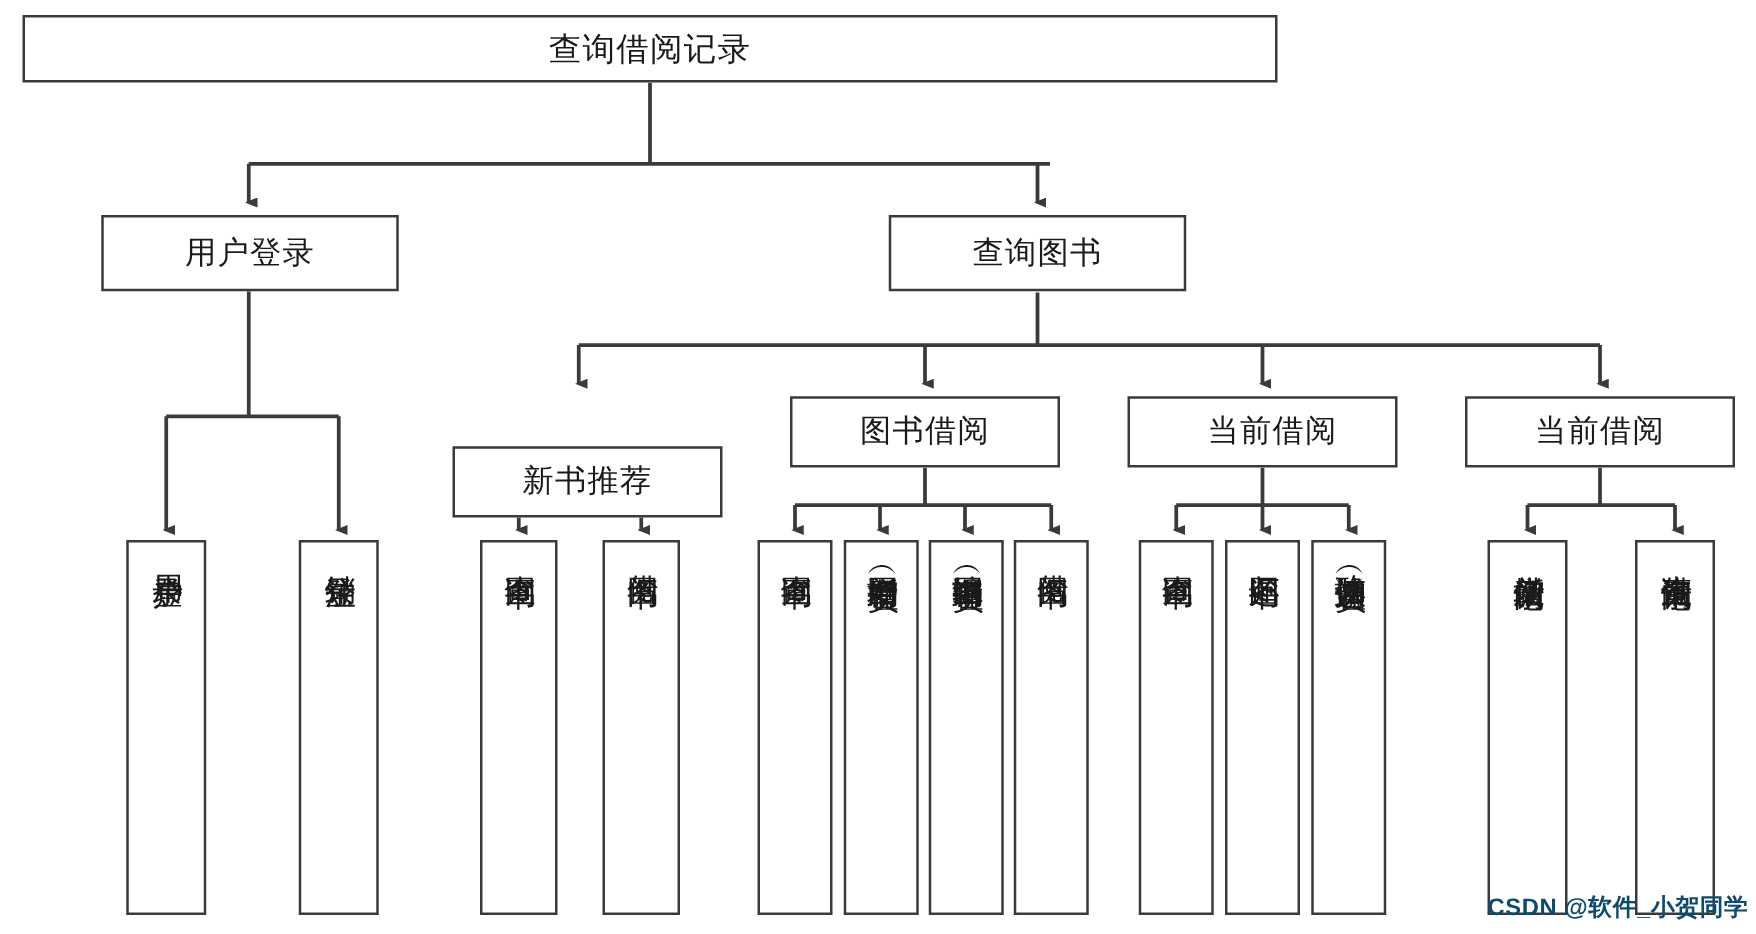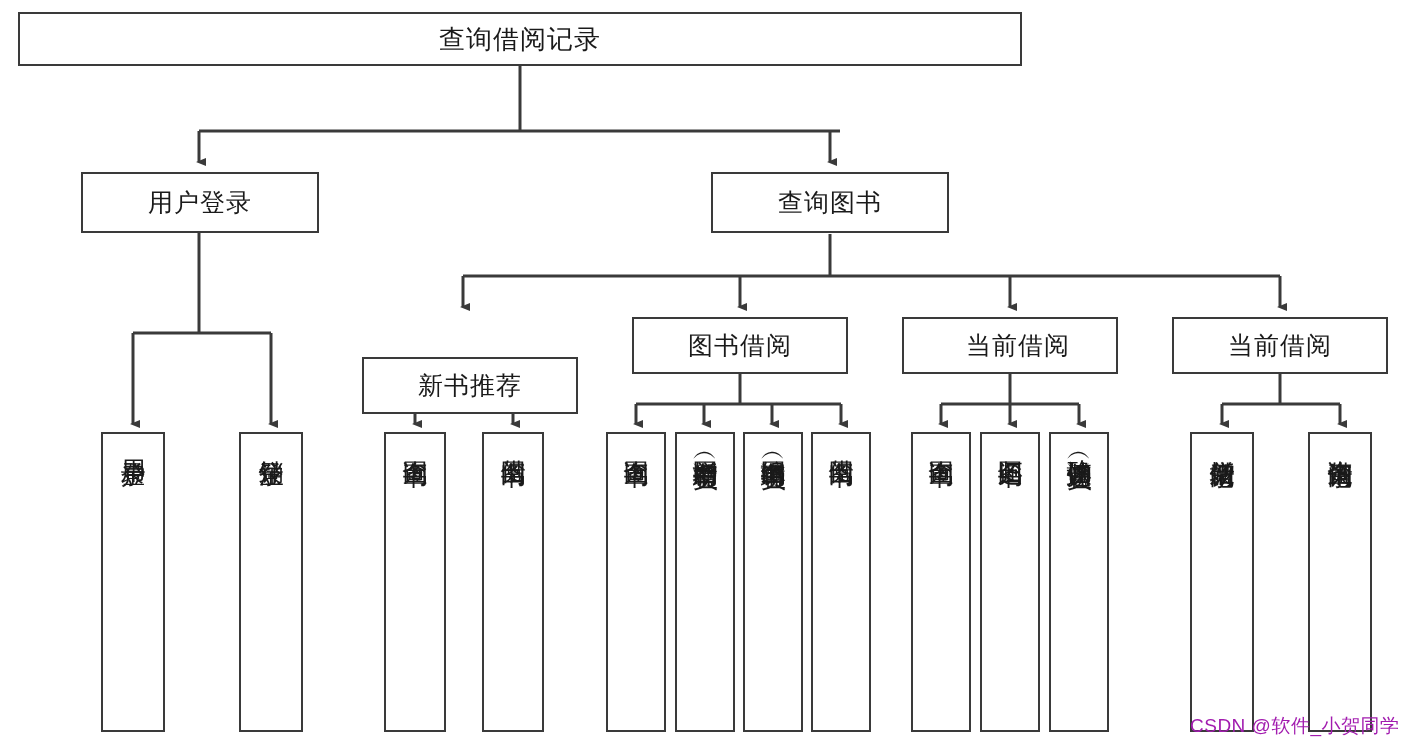--- a/index.html
+++ b/index.html
@@ -53,24 +53,25 @@
     white-space: nowrap;
     display: block;
     margin: 0 auto;
   }
   .node.root {
     font-size: 26px;
   }
   .watermark {
     position: absolute;
     font-size: 19px;
-    color: #a21caf;
+    color: #0c4a6e;
     letter-spacing: 0.5px;
     white-space: nowrap;
     user-select: none;
+    font-weight: bold;
   }
 </style>
 </head>
 <body>
 
 <div id="canvas">
 
   <svg id="edges" viewBox="0 0 1405 747" xmlns="http://www.w3.org/2000/svg">
     <defs>
       <marker id="arrow" markerWidth="10" markerHeight="10" refX="4" refY="7" orient="auto" markerUnits="userSpaceOnUse">

